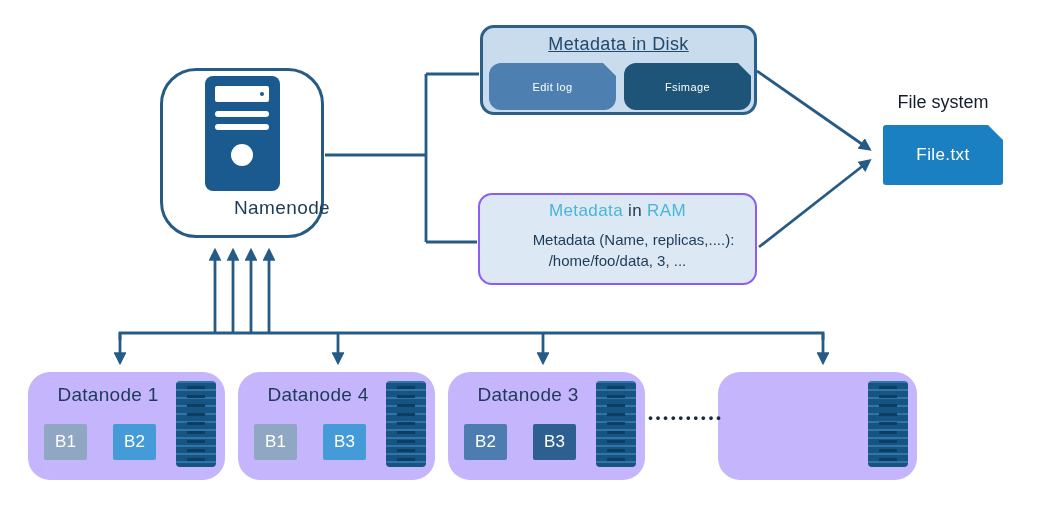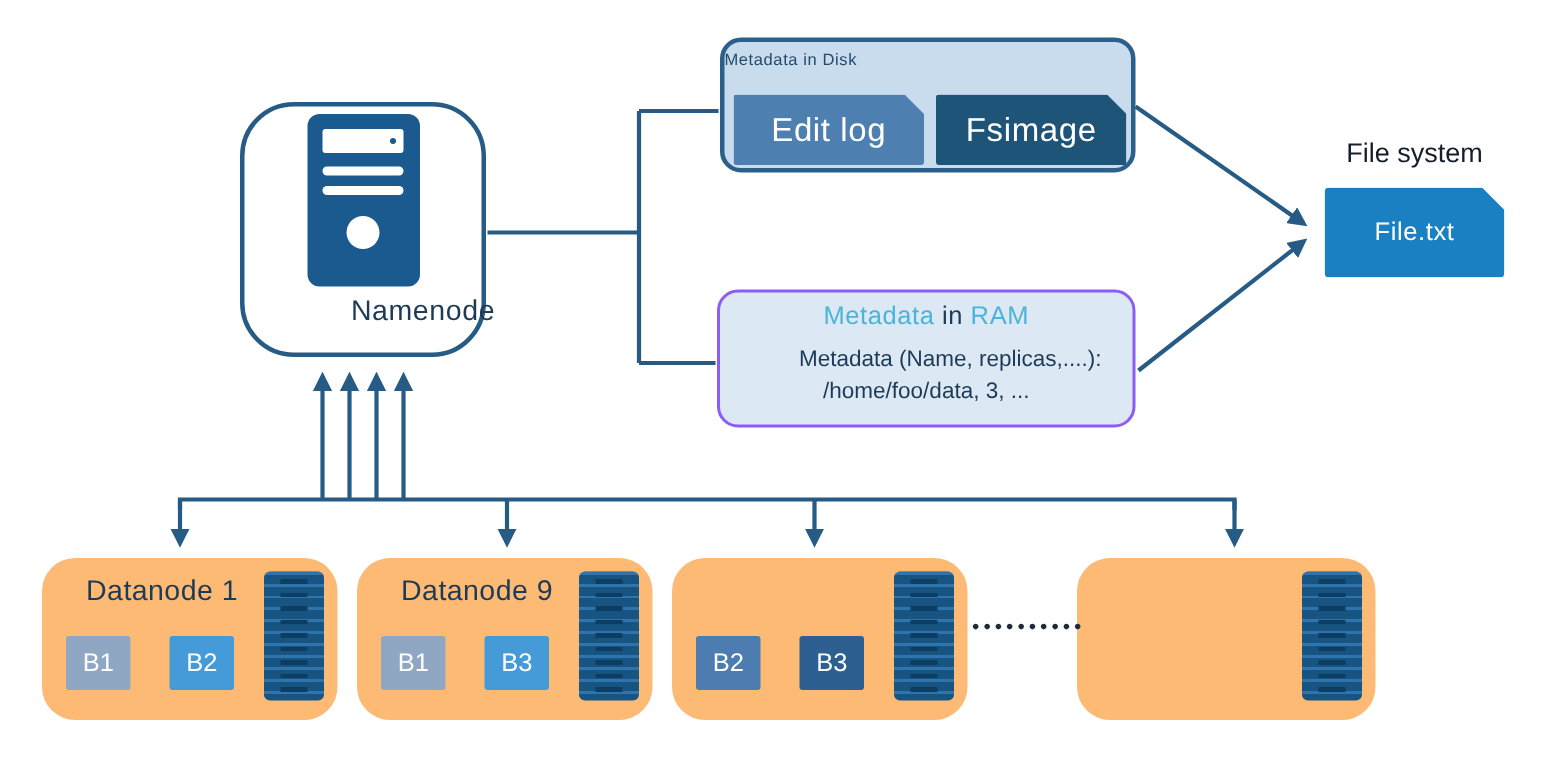--- a/index.html
+++ b/index.html
@@ -22,26 +22,26 @@
   .tower-bar.b1{top:35px;} .tower-bar.b2{top:48px;}
   .tower-circle{position:absolute;left:26px;top:68px;width:22px;height:22px;background:#ffffff;border-radius:50%;}
   .namenode-label{position:absolute;left:0;top:126px;width:100%;text-align:center;
     font-size:19px;color:#1e3a56;letter-spacing:.4px;padding-left:40px;}
 
   
   .disk{
     left:480px;top:25px;width:277px;height:90px;background:#c8dcee;
     border:3px solid #2c608b;border-radius:14px;
   }
-  .disk-title{position:absolute;left:0;top:6px;width:100%;text-align:left;
-    font-size:11px;color:#23496b;letter-spacing:.4px;}
+  .disk-title{position:absolute;left:0;top:6px;width:100%;text-align:center;
+    font-size:18px;color:#23496b;letter-spacing:.4px;text-decoration:underline;}
   .notch{
-    position:absolute;top:35px;height:47px;border-radius:2px;
+    position:absolute;top:35px;height:47px;border-radius:12px;
     clip-path:polygon(0 0, calc(100% - 13px) 0, 100% 13px, 100% 100%, 0 100%);
-    color:#ffffff;font-size:22px;display:flex;align-items:center;justify-content:center;letter-spacing:.4px;
+    color:#ffffff;font-size:11px;display:flex;align-items:center;justify-content:center;letter-spacing:.4px;
   }
   .editlog{left:6px;width:127px;background:#4d7fb0;}
   .fsimage{left:141px;width:127px;background:#1e5478;}
 
   
   .ram{
     left:478px;top:193px;width:279px;height:92px;background:#dce8f4;
     border:2px solid #8b5cf6;border-radius:14px;
   }
   .ram-title{position:absolute;left:0;top:6px;width:100%;text-align:center;
@@ -52,21 +52,21 @@
 
   
   .fs-label{left:868px;top:92px;width:150px;text-align:center;font-size:18px;color:#141f2c;}
   .filetxt{
     left:883px;top:125px;width:120px;height:60px;background:#1a80c2;border-radius:3px;
     clip-path:polygon(0 0, calc(100% - 15px) 0, 100% 15px, 100% 100%, 0 100%);
     color:#ffffff;font-size:17px;display:flex;align-items:center;justify-content:center;letter-spacing:.4px;
   }
 
   
-  .datanode{top:372px;width:197px;height:108px;background:#fdba74;border-radius:22px;}
+  .datanode{top:372px;width:197px;height:108px;background:#c4b5fd;border-radius:22px;}
   .dn-title{position:absolute;left:5px;top:12px;width:150px;text-align:center;
     font-size:19px;color:#1e3a56;letter-spacing:.3px;}
   .rack{position:absolute;right:9px;top:9px;width:40px;height:86px;border-radius:4px;
     background:repeating-linear-gradient(180deg,#2f74ab 0 2px,#175481 2px 8px);}
   .rack::after{content:"";position:absolute;left:11px;right:11px;top:5px;bottom:5px;
     background:repeating-linear-gradient(180deg,#0c3d63 0 3px,transparent 3px 9px);}
   .blocks{position:absolute;left:16px;top:52px;display:flex;gap:26px;}
   .block{width:43px;height:36px;border-radius:2px;color:#ffffff;font-size:17px;
     display:flex;align-items:center;justify-content:center;}
 
@@ -128,29 +128,30 @@
   <div class="box datanode" style="left:28px">
     <div class="dn-title">Datanode 1</div>
     <div class="rack"></div>
     <div class="blocks">
       <span class="block" style="background: rgb(144, 167, 195);">B1</span>
       <span class="block" style="background: rgb(68, 155, 215);">B2</span>
     </div>
   </div>
 
   <div class="box datanode" style="left:238px">
-    <div class="dn-title">Datanode 9</div>
+    <div class="dn-title">Datanode 4</div>
     <div class="rack"></div>
     <div class="blocks">
       <span class="block" style="background: rgb(144, 167, 195);">B1</span>
       <span class="block" style="background: rgb(68, 155, 215);">B3</span>
     </div>
   </div>
 
   <div class="box datanode" style="left:448px">
+    <div class="dn-title">Datanode 3</div>
     <div class="rack"></div>
     <div class="blocks">
       <span class="block" style="background: rgb(77, 124, 176);">B2</span>
       <span class="block" style="background: rgb(45, 95, 145);">B3</span>
     </div>
   </div>
 
   <div class="box datanode" style="left:718px;width:199px">
     <div class="rack"></div>
   </div>

